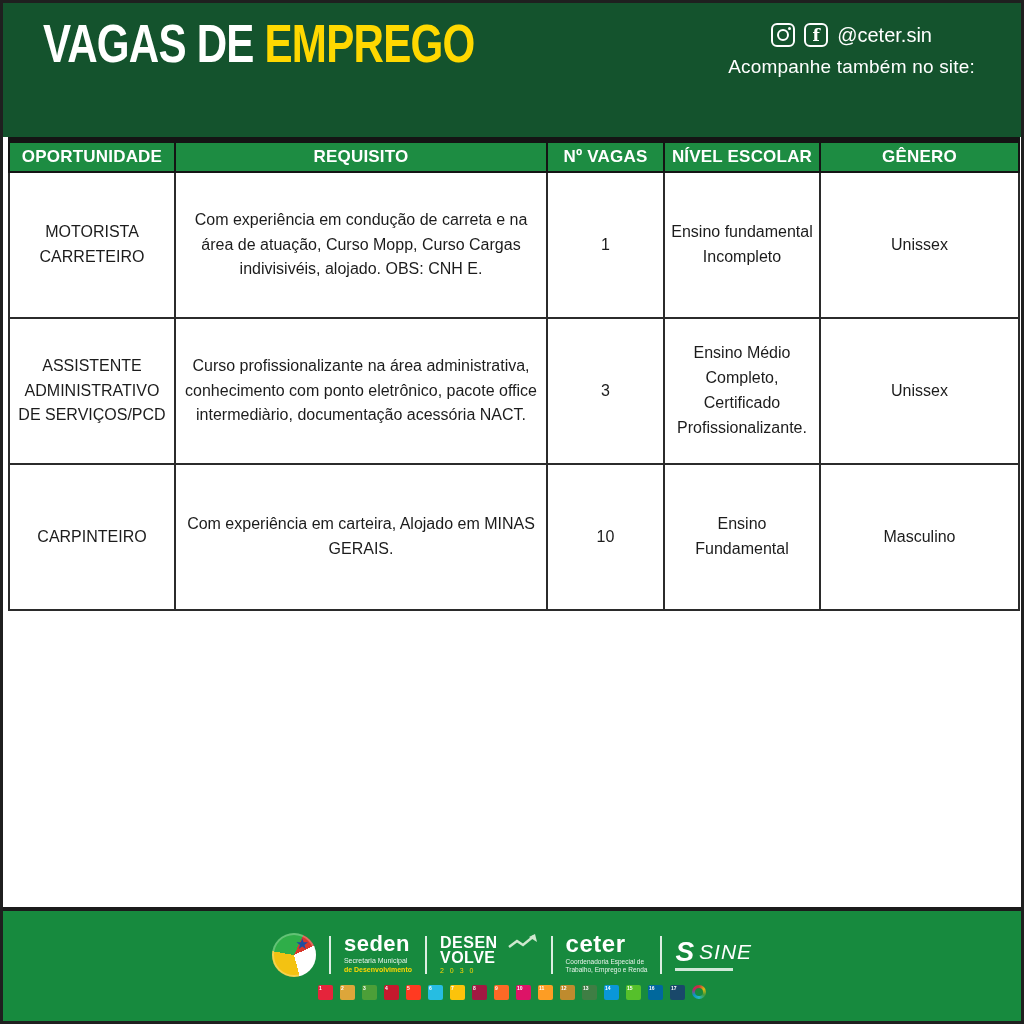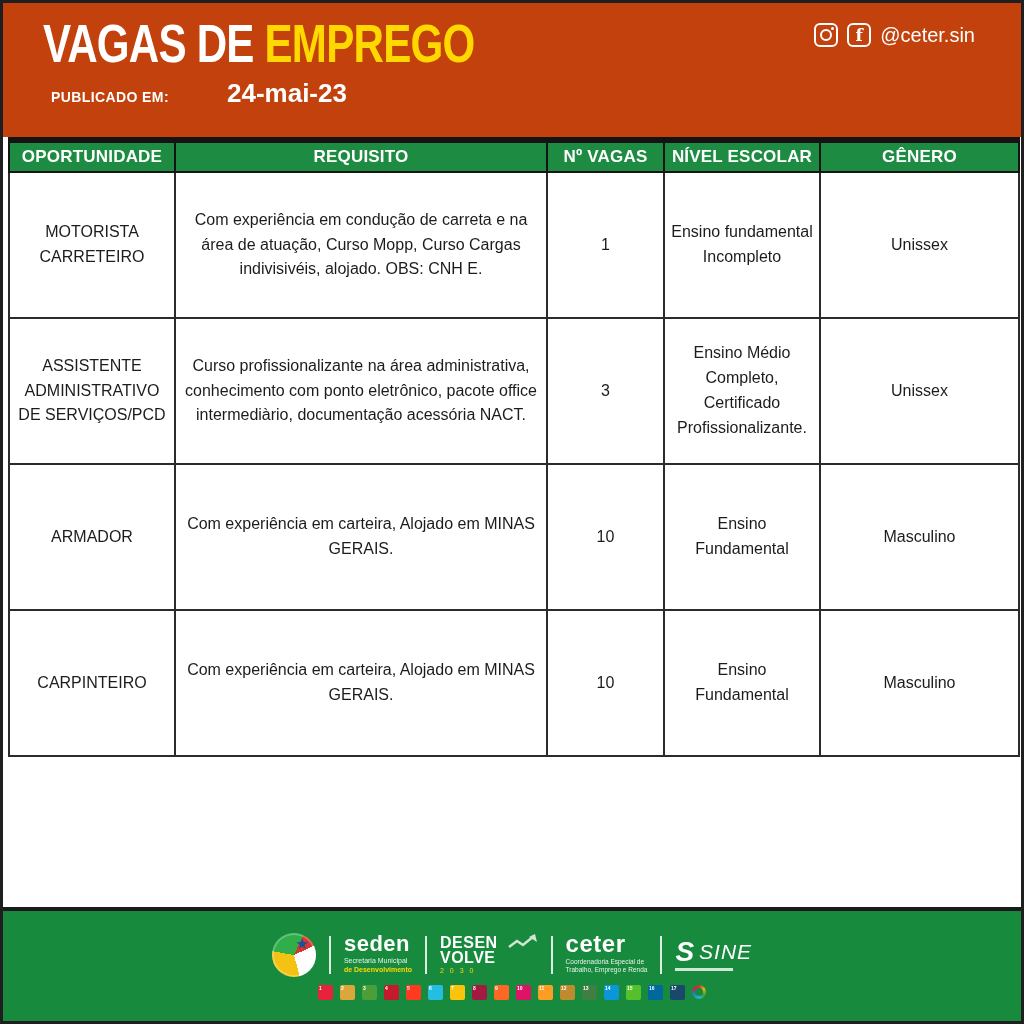--- a/index.html
+++ b/index.html
@@ -6,21 +6,21 @@
   .page {
     width:1024px; height:1024px; box-sizing:border-box;
     background:#ffffff; border:3px solid #1f1f1f;
     font-family:"Liberation Sans", sans-serif;
     display:flex; flex-direction:column; overflow:hidden;
     margin:0 auto;
   }
 
   
   .hero {
-    height:134px; flex:0 0 134px; background:#c2410c;
+    height:134px; flex:0 0 134px; background:#14532d;
     display:flex; justify-content:space-between;
     padding:12px 46px 0 40px; box-sizing:border-box;
   }
   .title {
     margin:0; font-size:54px; font-weight:bold; line-height:1.05;
     color:#ffffff; white-space:nowrap;
     transform:scaleX(.78); transform-origin:left top; letter-spacing:-1px;
   }
   .title .t-yellow { color:#ffd800; }
   .pub-row { display:flex; align-items:baseline; margin-top:6px; padding-left:8px; }
@@ -103,31 +103,28 @@
   .sdg-wheel-inner { width:8px; height:8px; background:#178a3e; border-radius:50%; margin:3px; }
 </style>
 </head>
 <body>
 
 <div class="page">
 
   <header class="hero">
     <div class="hero-left">
       <h1 class="title"><span>VAGAS DE </span><span class="t-yellow">EMPREGO</span></h1>
-      <div class="pub-row">
-        <span class="pub-label">PUBLICADO EM:</span>
-        <span class="pub-date">24-mai-23</span>
-      </div>
     </div>
     <div class="hero-right">
       <div class="social-row">
         <span class="icon-ig"></span>
         <span class="icon-fb"></span>
         <span class="social-handle">@ceter.sin</span>
       </div>
+      <div class="line">Acompanhe também no site:</div>
     </div>
   </header>
 
   <main class="table-wrap">
     <table class="jobs">
       <colgroup>
         <col style="width:166px">
           <col style="width:372px">
           <col style="width:117px">
         <col style="width:156px">
@@ -149,27 +146,20 @@
           <td>1</td>
           <td>Ensino fundamental Incompleto</td>
           <td>Unissex</td>
         </tr>
         <tr>
           <td>ASSISTENTE ADMINISTRATIVO DE SERVIÇOS/PCD</td>
           <td class="c-req">Curso profissionalizante na área administrativa, conhecimento com ponto eletrônico, pacote office intermediàrio, documentação acessória NACT.</td>
           <td>3</td>
           <td>Ensino Médio Completo, Certificado Profissionalizante.</td>
           <td>Unissex</td>
-        </tr>
-        <tr>
-          <td>ARMADOR</td>
-          <td class="c-req">Com experiência em carteira, Alojado em MINAS GERAIS.</td>
-          <td>10</td>
-          <td>Ensino Fundamental</td>
-          <td>Masculino</td>
         </tr>
         <tr>
           <td>CARPINTEIRO</td>
           <td class="c-req">Com experiência em carteira, Alojado em MINAS GERAIS.</td>
           <td>10</td>
           <td>Ensino Fundamental</td>
           <td>Masculino</td>
         </tr>
       </tbody>
     </table>

